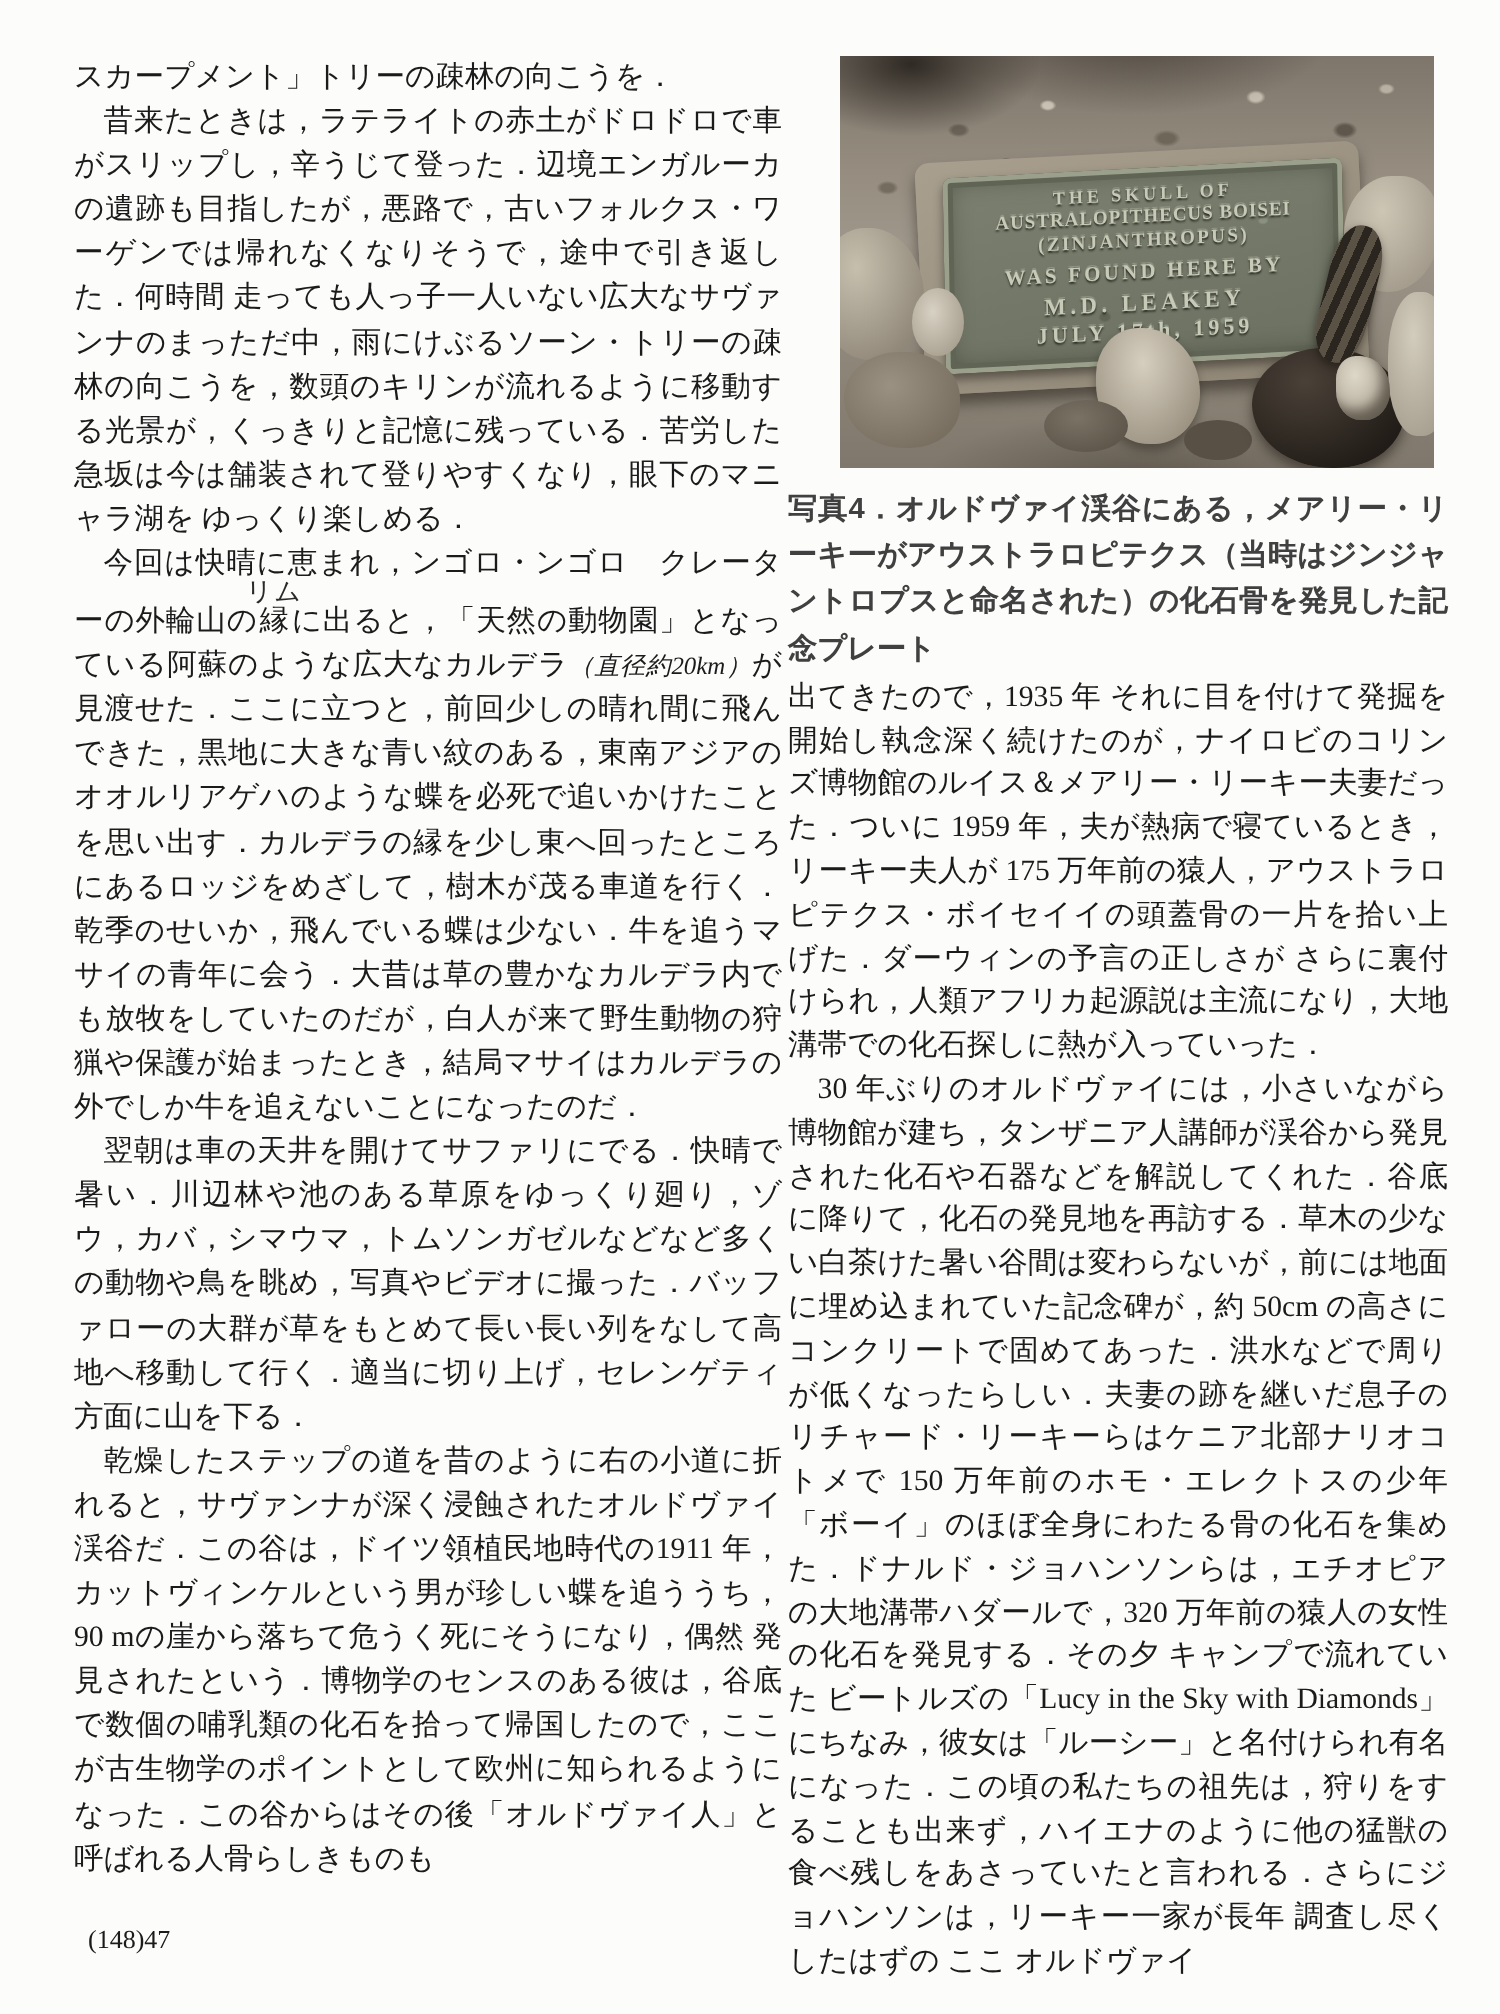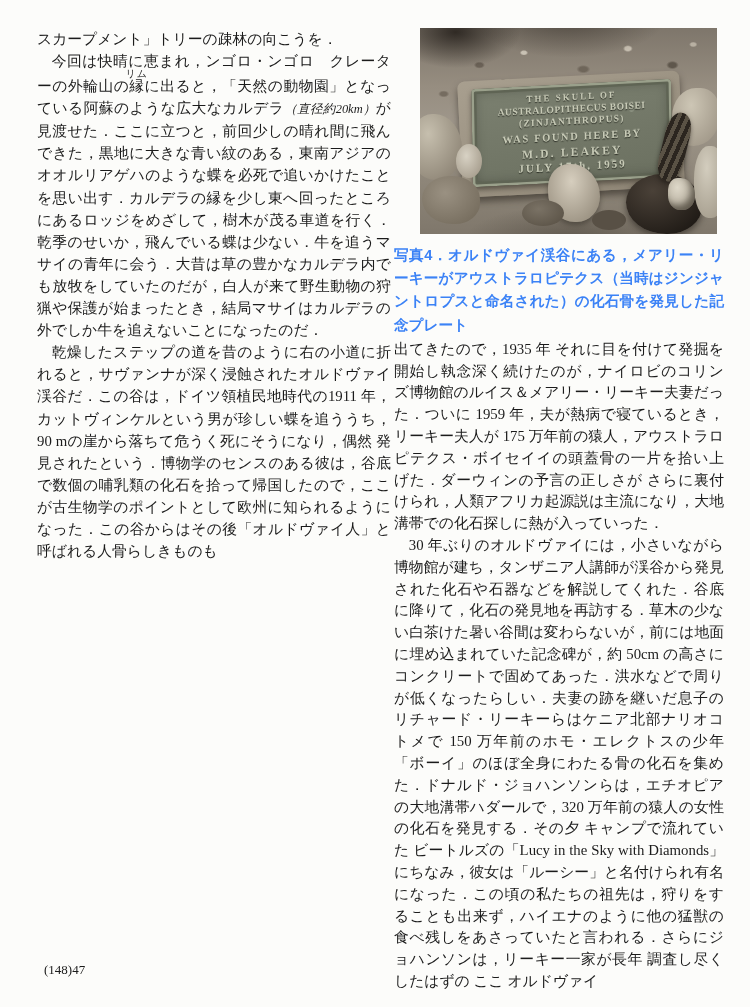--- a/index.html
+++ b/index.html
@@ -8,21 +8,21 @@
   .page{position:absolute;inset:0;background:#fcfcfa;}
 
   
   .col{position:absolute;top:28px;}
   .col-left{left:37px;width:354px;}
   .col-right{left:394px;width:330px;}
   .col p{margin:0;font-size:14.8px;line-height:22.1px;text-align:justify;
          text-justify:inter-character;}
   .col-right .body p{line-height:21.8px;}
   p.indent{text-indent:1em;}
-  ruby rt{font-size:10px;color:#2a2a2a;letter-spacing:1px;}
+  ruby rt{font-size:13px;color:#2a2a2a;letter-spacing:1px;}
   .small-note{font-size:0.84em;font-style:italic;}
 
   
   .photo{position:relative;width:297px;height:206px;margin-left:26px;overflow:hidden;
          background-color:#93897c;
          background-image:
            radial-gradient(90px 50px at 12% 2%, rgba(25,20,16,.78), rgba(25,20,16,0) 72%),
            radial-gradient(140px 60px at 50% -6%, rgba(40,34,28,.55), rgba(40,34,28,0) 70%),
            radial-gradient(8px 5px at 20% 18%, #6a6156 40%, rgba(106,97,86,0) 70%),
            radial-gradient(6px 4px at 35% 12%, #c9c2b4 40%, rgba(201,194,180,0) 70%),
@@ -85,34 +85,36 @@
         transform:rotate(14deg);
         background:repeating-linear-gradient(100deg,#5a5245 0 4px,#2b251f 4px 8px);
         box-shadow:0 2px 4px rgba(20,16,12,.5);}
   .bone{left:248px;top:150px;width:27px;height:32px;border-radius:40% 60% 50% 50%;
         background:radial-gradient(at 35% 30%,#ded8c9,#a79f8f 85%);
         box-shadow:inset -4px -5px 6px rgba(40,34,26,.55);}
 
   
   .caption{margin-top:10px;width:330px;
            font-family:"Liberation Sans","DejaVu Sans",sans-serif;
-           font-weight:bold;font-size:14.6px;line-height:23.2px;color:#3b82f6;
+           font-weight:bold;font-size:14.6px;line-height:23.2px;color:#404040;
            text-align:justify;text-justify:inter-character;}
   .col-right .body{margin-top:2px;}
   .footer-left{position:absolute;left:44px;top:962px;font-size:13px;}
   .footer-right{position:absolute;right:27px;top:965px;font-size:13.5px;}
 </style>
 </head>
 <body>
 
 <div class="page">
 
   <div class="col col-left">
     <p>スカープメント」トリーの疎林の向こうを．</p>
+    <p class="indent">昔来たときは，ラテライトの赤土がドロドロで車がスリップし，辛うじて登った．辺境エンガルーカの遺跡も目指したが，悪路で，古いフォルクス・ワーゲンでは帰れなくなりそうで，途中で引き返した．何時間 走っても人っ子一人いない広大なサヴァンナのまっただ中，雨にけぶるソーン・トリーの疎林の向こうを，数頭のキリンが流れるように移動する光景が，くっきりと記憶に残っている．苦労した急坂は今は舗装されて登りやすくなり，眼下のマニャラ湖を ゆっくり楽しめる．</p>
     <p class="indent"><span>今回は快晴に恵まれ，ンゴロ・ンゴロ　クレーターの外輪山の</span><ruby><span>縁</span><rt>リム</rt></ruby><span>に出ると，「天然の動物園」となっている阿蘇のような広大なカルデラ</span><span class="small-note">（直径約20km）</span><span>が見渡せた．ここに立つと，前回少しの晴れ間に飛んできた，黒地に大きな青い紋のある，東南アジアのオオルリアゲハのような蝶を必死で追いかけたことを思い出す．カルデラの縁を少し東へ回ったところにあるロッジをめざして，樹木が茂る車道を行く．乾季のせいか，飛んでいる蝶は少ない．牛を追うマサイの青年に会う．大昔は草の豊かなカルデラ内でも放牧をしていたのだが，白人が来て野生動物の狩猟や保護が始まったとき，結局マサイはカルデラの外でしか牛を追えないことになったのだ．</span></p>
+    <p class="indent">翌朝は車の天井を開けてサファリにでる．快晴で暑い．川辺林や池のある草原をゆっくり廻り，ゾウ，カバ，シマウマ，トムソンガゼルなどなど多くの動物や鳥を眺め，写真やビデオに撮った．バッファローの大群が草をもとめて長い長い列をなして高地へ移動して行く．適当に切り上げ，セレンゲティ方面に山を下る．</p>
     <p class="indent">乾燥したステップの道を昔のように右の小道に折れると，サヴァンナが深く浸蝕されたオルドヴァイ渓谷だ．この谷は，ドイツ領植民地時代の1911 年，カットヴィンケルという男が珍しい蝶を追ううち，90 mの崖から落ちて危うく死にそうになり，偶然 発見されたという．博物学のセンスのある彼は，谷底で数個の哺乳類の化石を拾って帰国したので，ここが古生物学のポイントとして欧州に知られるようになった．この谷からはその後「オルドヴァイ人」と呼ばれる人骨らしきものも</p>
   </div>
 
   <div class="col col-right">
 
     <div class="photo">
       <div class="plaque-mount"></div>
       <div class="plaque">
         <div class="pl pl1">THE SKULL OF</div>
         <div class="pl pl2">AUSTRALOPITHECUS BOISEI</div>

